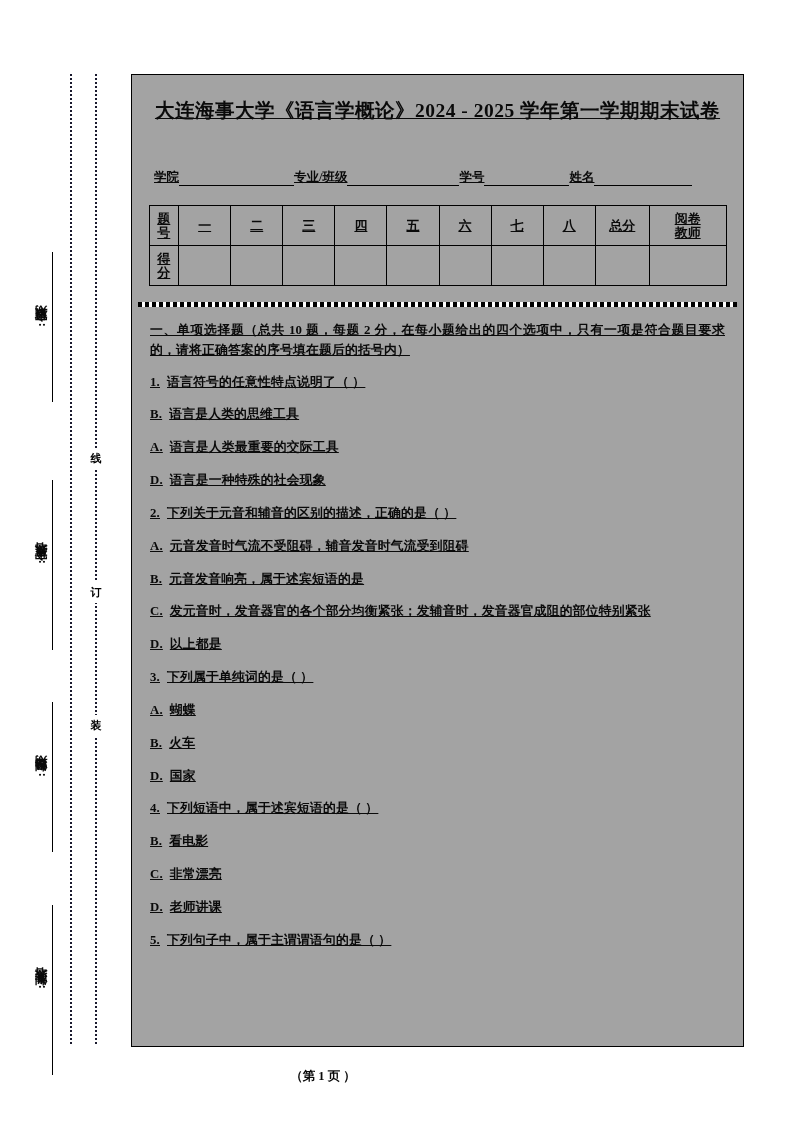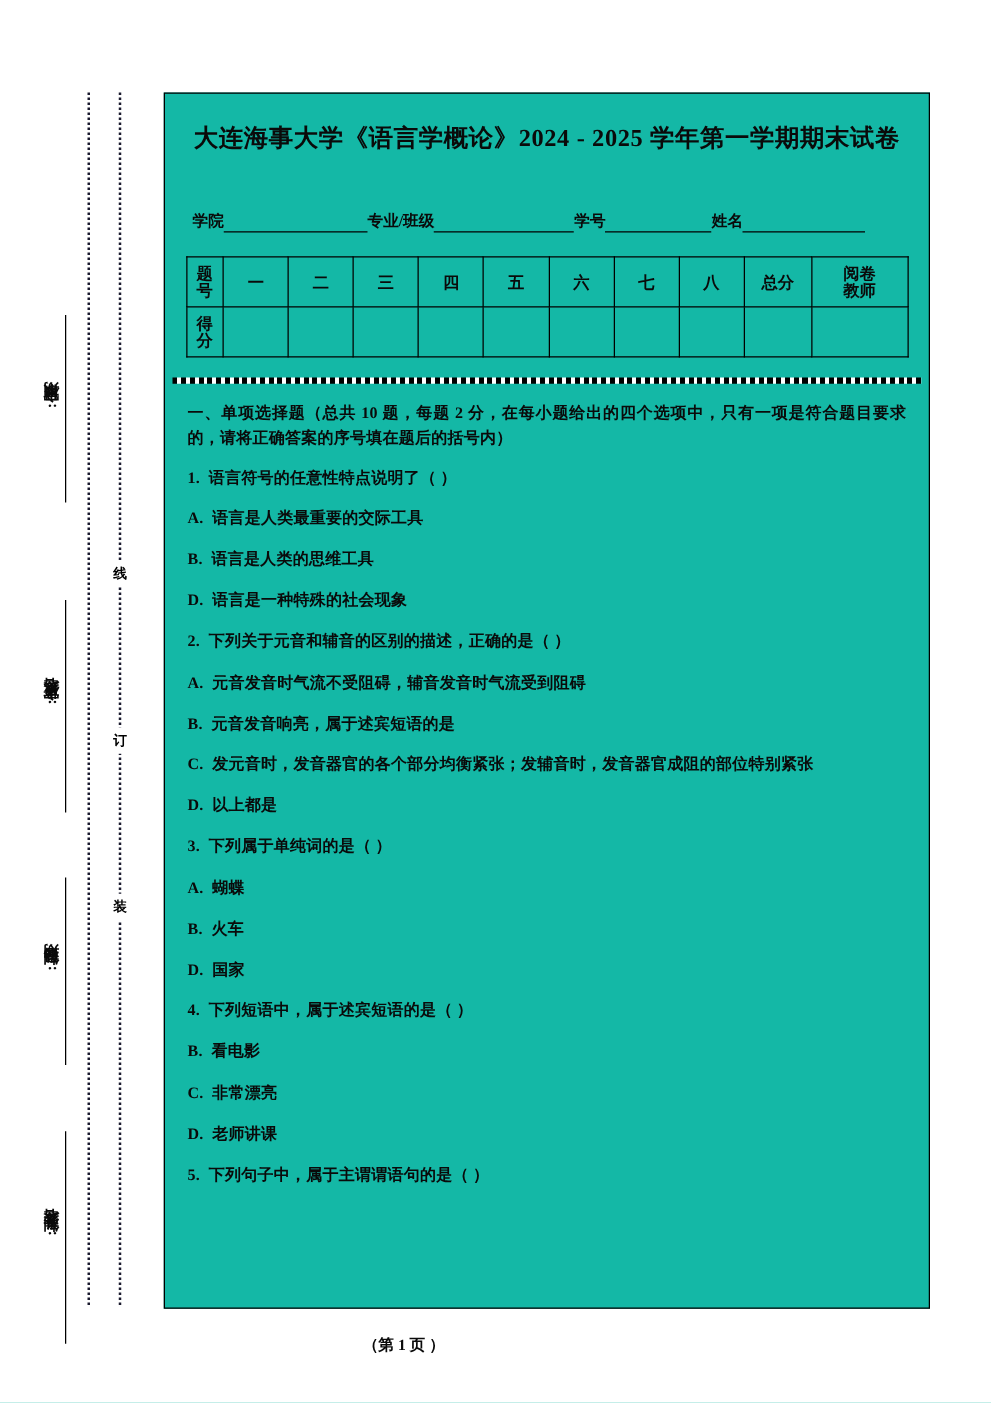--- a/index.html
+++ b/index.html
@@ -67,21 +67,22 @@
 
   
   .paper {
     position: absolute;
     left: 131px;
     top: 74px;
     width: 613px;
     height: 973px;
     border: 1.6px solid #000;
     box-sizing: border-box;
-    background: #14b8a6;
+    background: #a3a3a3;
+    text-decoration: underline;
   }
 
   .title {
     text-align: center;
     font-size: 19.5px;
     font-weight: bold;
     letter-spacing: 0.5px;
     margin: 22px 0 0 0;
     padding: 0 6px;
     white-space: nowrap;
@@ -270,26 +271,26 @@
   <div class="dash-rule"></div>
 
   <div class="content">
 
     <div class="section-head">一、单项选择题（总共 10 题，每题 2 分，在每小题给出的四个选项中，只有一项是符合题目要求的，请将正确答案的序号填在题后的括号内）</div>
 
     <div class="q">
       <span class="mk">1.</span><span>语言符号的任意性特点说明了（  ）</span>
     </div>
     <div class="opt">
+      <span class="mk">B.</span><span>语言是人类的思维工具</span>
+    </div>
+    <div class="opt">
       <span class="mk">A.</span><span>语言是人类最重要的交际工具</span>
     </div>
     <div class="opt">
-      <span class="mk">B.</span><span>语言是人类的思维工具</span>
-    </div>
-    <div class="opt">
       <span class="mk">D.</span><span>语言是一种特殊的社会现象</span>
     </div>
 
     <div class="q">
       <span class="mk">2.</span><span>下列关于元音和辅音的区别的描述，正确的是（  ）</span>
     </div>
     <div class="opt">
       <span class="mk">A.</span><span>元音发音时气流不受阻碍，辅音发音时气流受到阻碍</span>
     </div>
     <div class="opt">

